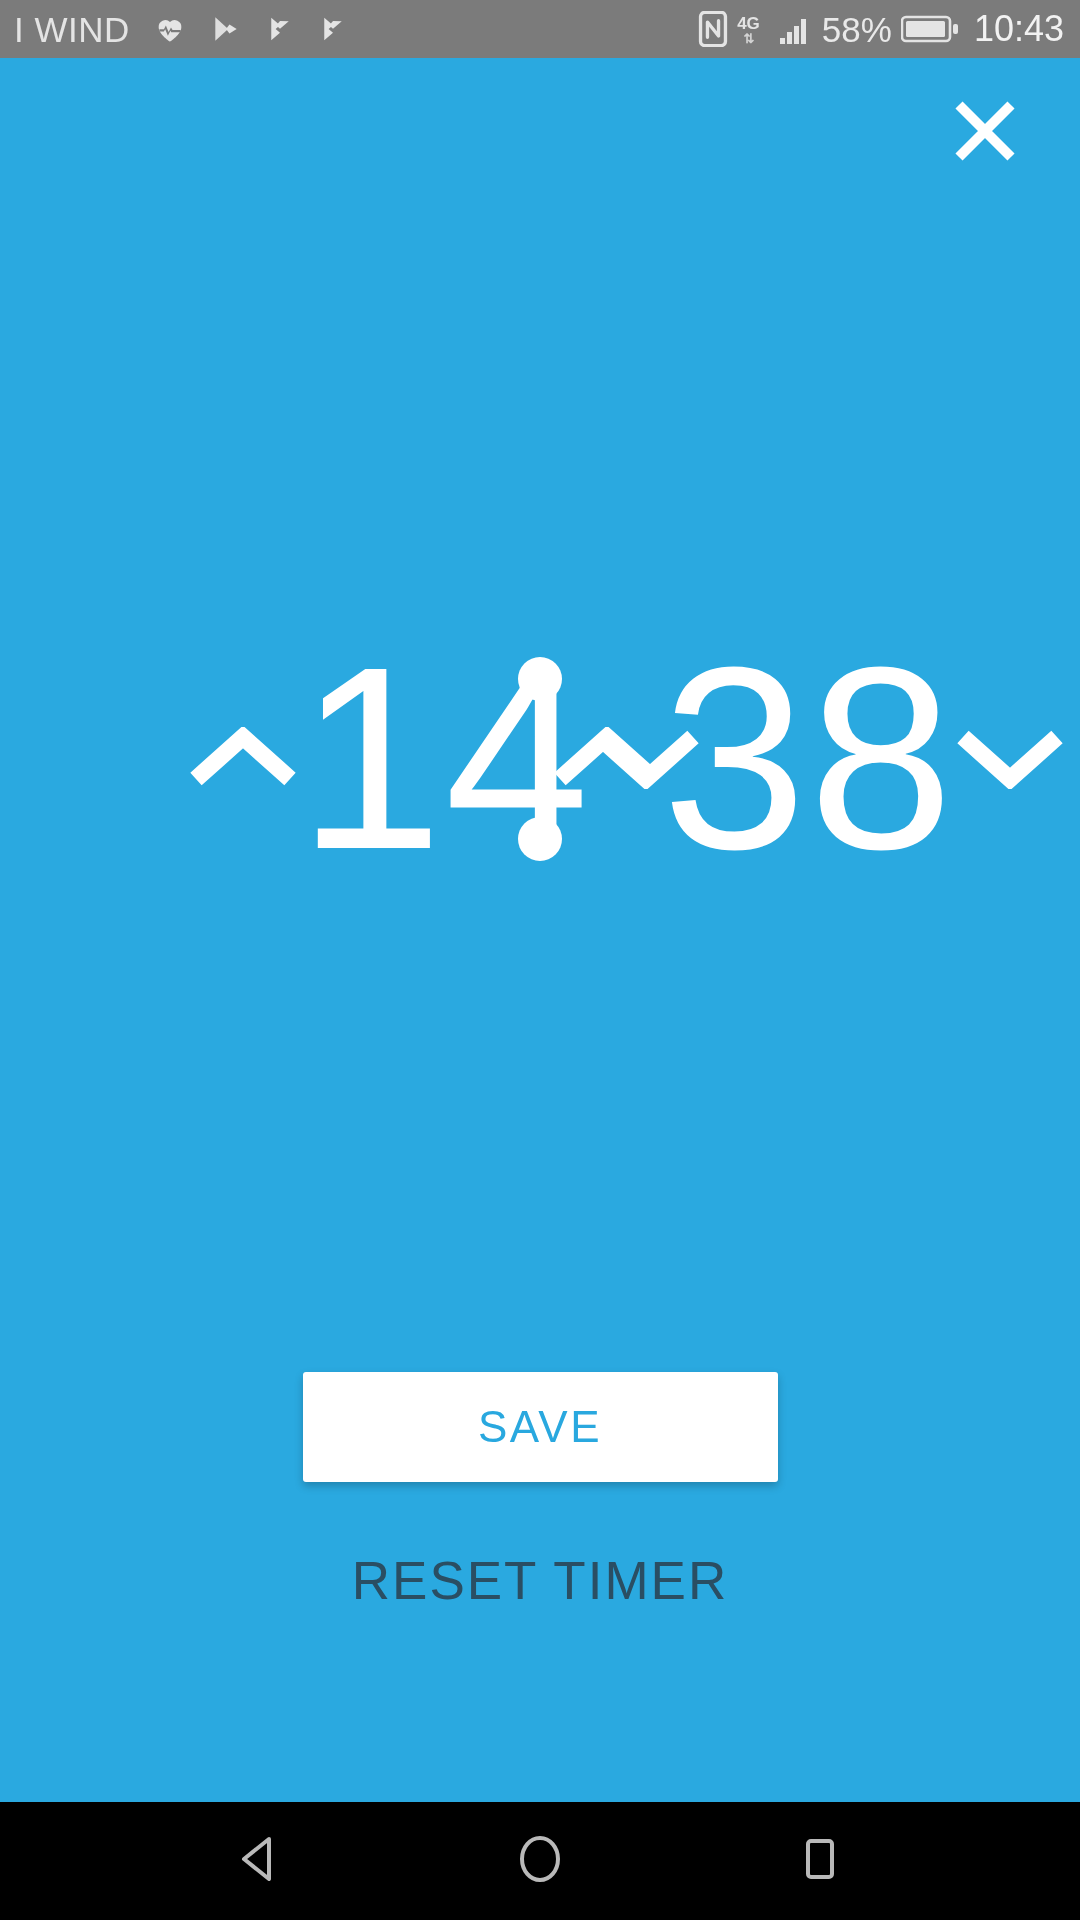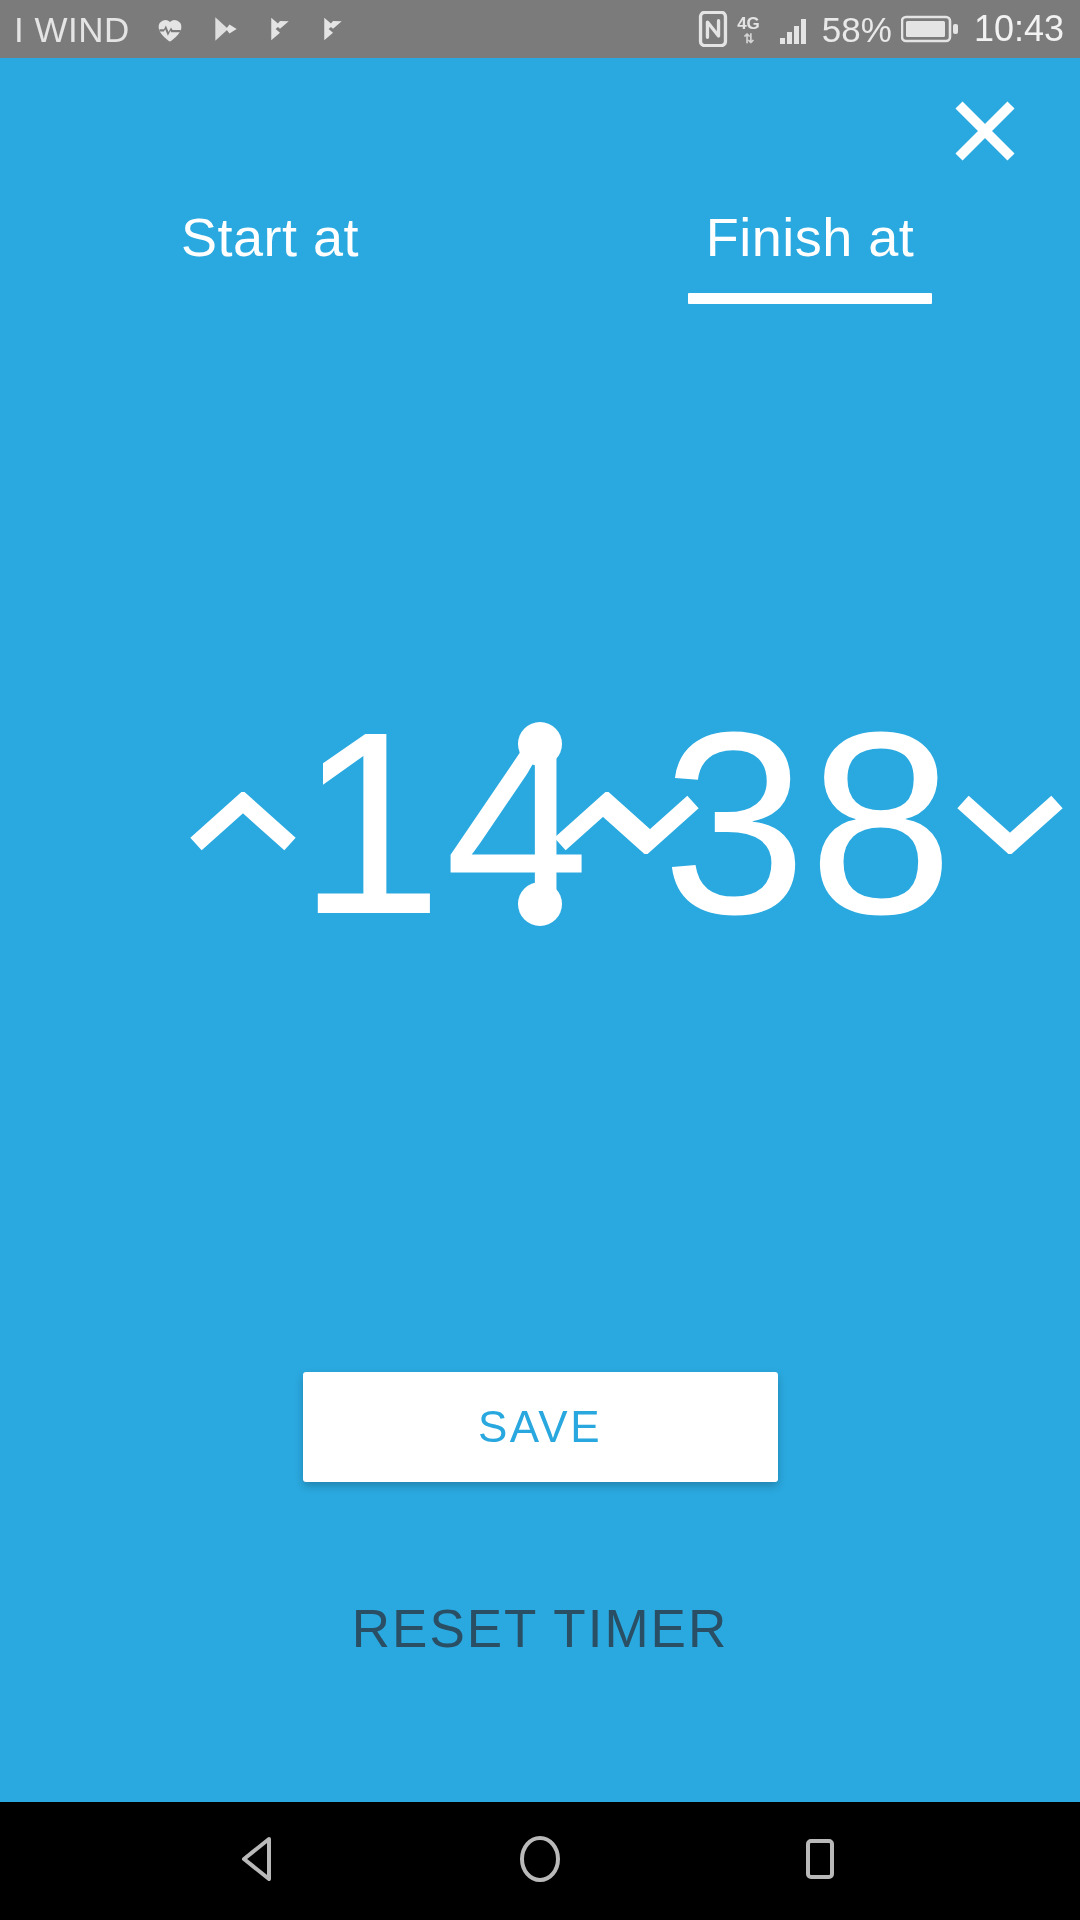--- a/index.html
+++ b/index.html
@@ -111,21 +111,21 @@
     padding-bottom:2px;
   }
   .colon-dot{
     width:44px; height:44px; border-radius:50%;
     background:#ffffff;
   }
 
   
   .actions{
     flex:0 0 430px;
-    display:flex; flex-direction:column; align-items:center;gap:48px;
+    display:flex; flex-direction:column; align-items:center;
   }
   .save-btn{
     width:475px; height:110px;
     background:#ffffff; border:none; border-radius:3px;
     box-shadow:0 4px 9px rgba(0,0,0,.22);
     display:flex; align-items:center; justify-content:center;
     cursor:pointer;
     margin-bottom:58px;
   }
   .save-label{
@@ -229,30 +229,20 @@
   <div class="close-row">
     <div class="close-btn">
       <span>
         <svg width="72" height="72" viewBox="0 0 72 72">
           <path d="M10 10 L62 62 M62 10 L10 62" stroke="#ffffff" stroke-width="10" stroke-linecap="butt"></path>
         </svg>
       </span>
     </div>
   </div>
 
-  <div class="tabs">
-    <div class="tab">
-      <span class="tab-label">Start at</span>
-      <span class="tab-underline"></span>
-    </div>
-    <div class="tab active">
-      <span class="tab-label">Finish at</span>
-      <span class="tab-underline"></span>
-    </div>
-  </div>
 
   <div class="picker-wrap">
     <div class="picker">
 
       <div class="unit">
         <div class="chev">
           <span>
             <svg width="110" height="62" viewBox="0 0 110 62">
                 <path d="M8 52 L55 10 L102 52" fill="none" stroke="#ffffff" stroke-width="17" stroke-linejoin="miter" stroke-linecap="butt"></path>
               </svg>

